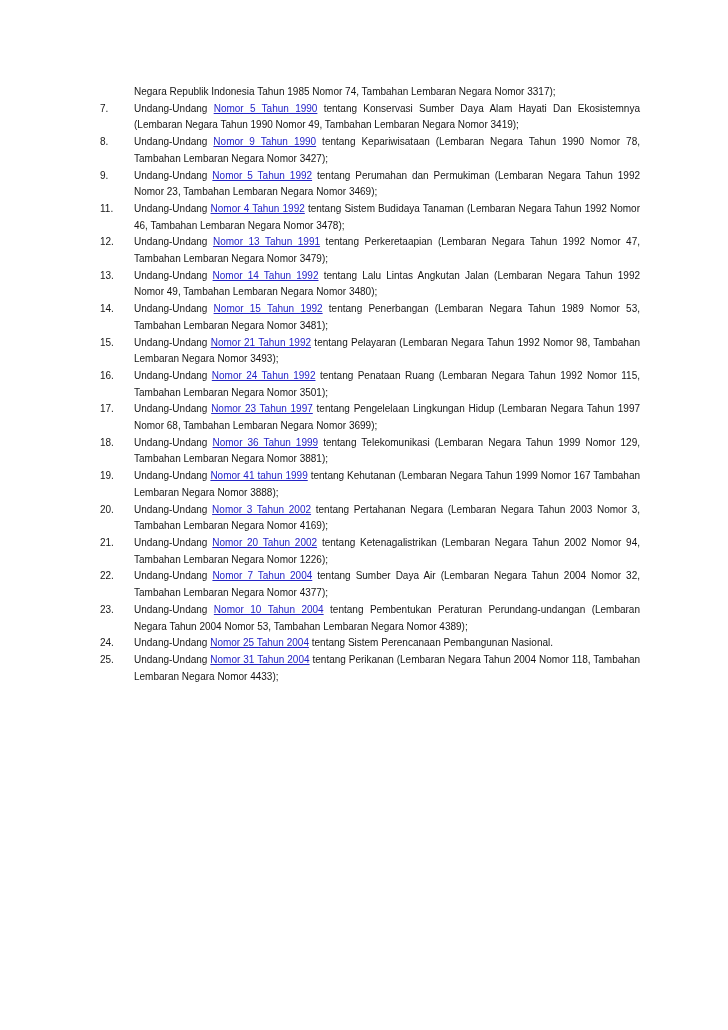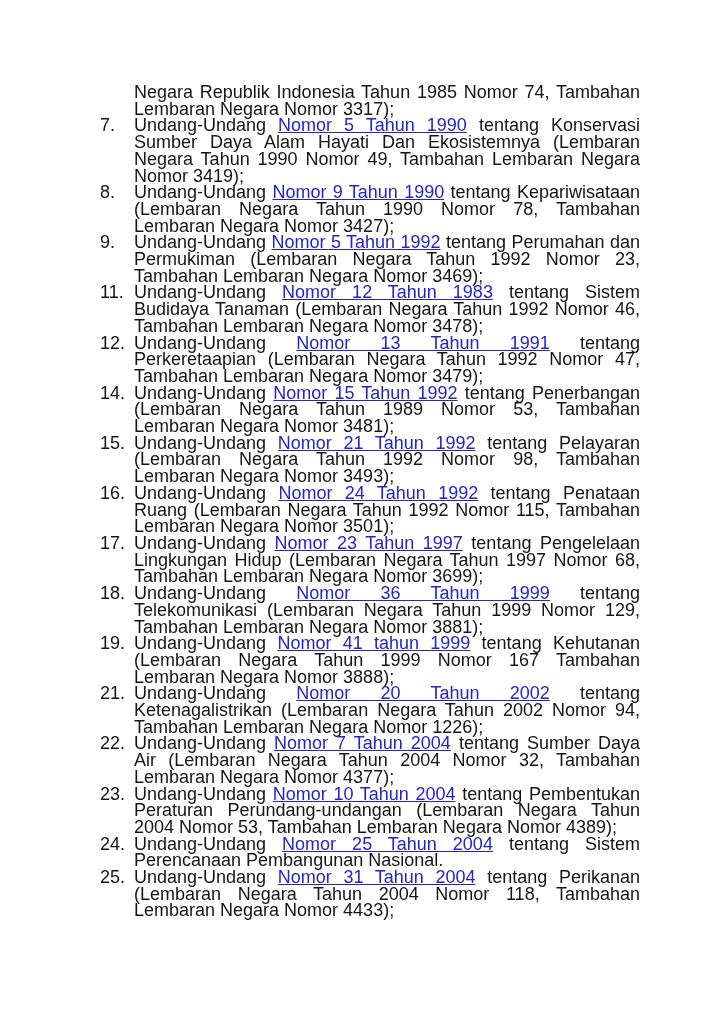--- a/index.html
+++ b/index.html
@@ -8,21 +8,21 @@
     background: #ffffff;
   }
   .page {
     position: relative;
     width: 728px;
     height: 1030px;
     box-sizing: border-box;
     background: var(--page-bg, #ffffff);
     padding: 84px 88px 0 100px;
     font-family: "Liberation Sans", "DejaVu Sans", sans-serif;
-    font-size: 18px;
+    font-size: 10px;
     line-height: 16.7px;
     color: var(--text-color, #151515);
     overflow: hidden;
   }
   .continuation {
     margin: 0 0 0 34px;
     text-align: justify;
   }
   .law-list {
     margin: 0;
@@ -64,28 +64,32 @@
   </div>
 
   <div class="law-item">
     <span class="num">9.</span>
     <span class="body"><span>Undang-Undang</span> <a class="law-link" href="#">Nomor 5 Tahun 1992</a> <span>tentang Perumahan dan Permukiman (Lembaran Negara Tahun 1992 Nomor 23, Tambahan Lembaran Negara Nomor 3469);</span></span>
   </div>
 
 
   <div class="law-item">
     <span class="num">11.</span>
-    <span class="body"><span>Undang-Undang</span> <a class="law-link" href="#">Nomor 12 Tahun 1983</a> <span>tentang Sistem Budidaya Tanaman (Lembaran Negara Tahun 1992 Nomor 46, Tambahan Lembaran Negara Nomor 3478);</span></span>
+    <span class="body"><span>Undang-Undang</span> <a class="law-link" href="#">Nomor 4 Tahun 1992</a> <span>tentang Sistem Budidaya Tanaman (Lembaran Negara Tahun 1992 Nomor 46, Tambahan Lembaran Negara Nomor 3478);</span></span>
   </div>
 
   <div class="law-item">
     <span class="num">12.</span>
     <span class="body"><span>Undang-Undang</span> <a class="law-link" href="#">Nomor 13 Tahun 1991</a> <span>tentang Perkeretaapian (Lembaran Negara Tahun 1992 Nomor 47, Tambahan Lembaran Negara Nomor 3479);</span></span>
   </div>
 
+  <div class="law-item">
+    <span class="num">13.</span>
+    <span class="body"><span>Undang-Undang</span> <a class="law-link" href="#">Nomor 14 Tahun 1992</a> <span>tentang Lalu Lintas Angkutan Jalan (Lembaran Negara Tahun 1992 Nomor 49, Tambahan Lembaran Negara Nomor 3480);</span></span>
+  </div>
 
   <div class="law-item">
     <span class="num">14.</span>
     <span class="body"><span>Undang-Undang</span> <a class="law-link" href="#">Nomor 15 Tahun 1992</a> <span>tentang Penerbangan (Lembaran Negara Tahun 1989 Nomor 53, Tambahan Lembaran Negara Nomor 3481);</span></span>
   </div>
 
   <div class="law-item">
     <span class="num">15.</span>
     <span class="body"><span>Undang-Undang</span> <a class="law-link" href="#">Nomor 21 Tahun 1992</a> <span>tentang Pelayaran (Lembaran Negara Tahun 1992 Nomor 98, Tambahan Lembaran Negara Nomor 3493);</span></span>
   </div>
@@ -103,20 +107,24 @@
   <div class="law-item">
     <span class="num">18.</span>
     <span class="body"><span>Undang-Undang</span> <a class="law-link" href="#">Nomor 36 Tahun 1999</a> <span>tentang Telekomunikasi (Lembaran Negara Tahun 1999 Nomor 129, Tambahan Lembaran Negara Nomor 3881);</span></span>
   </div>
 
   <div class="law-item">
     <span class="num">19.</span>
     <span class="body"><span>Undang-Undang</span> <a class="law-link" href="#">Nomor 41 tahun 1999</a> <span>tentang Kehutanan (Lembaran Negara Tahun 1999 Nomor 167 Tambahan Lembaran Negara Nomor 3888);</span></span>
   </div>
 
+  <div class="law-item">
+    <span class="num">20.</span>
+    <span class="body"><span>Undang-Undang</span> <a class="law-link" href="#">Nomor 3 Tahun 2002</a> <span>tentang Pertahanan Negara (Lembaran Negara Tahun 2003 Nomor 3, Tambahan Lembaran Negara Nomor 4169);</span></span>
+  </div>
 
   <div class="law-item">
     <span class="num">21.</span>
     <span class="body"><span>Undang-Undang</span> <a class="law-link" href="#">Nomor 20 Tahun 2002</a> <span>tentang Ketenagalistrikan (Lembaran Negara Tahun 2002 Nomor 94, Tambahan Lembaran Negara Nomor 1226);</span></span>
   </div>
 
   <div class="law-item">
     <span class="num">22.</span>
     <span class="body"><span>Undang-Undang</span> <a class="law-link" href="#">Nomor 7 Tahun 2004</a> <span>tentang Sumber Daya Air (Lembaran Negara Tahun 2004 Nomor 32, Tambahan Lembaran Negara Nomor 4377);</span></span>
   </div>

